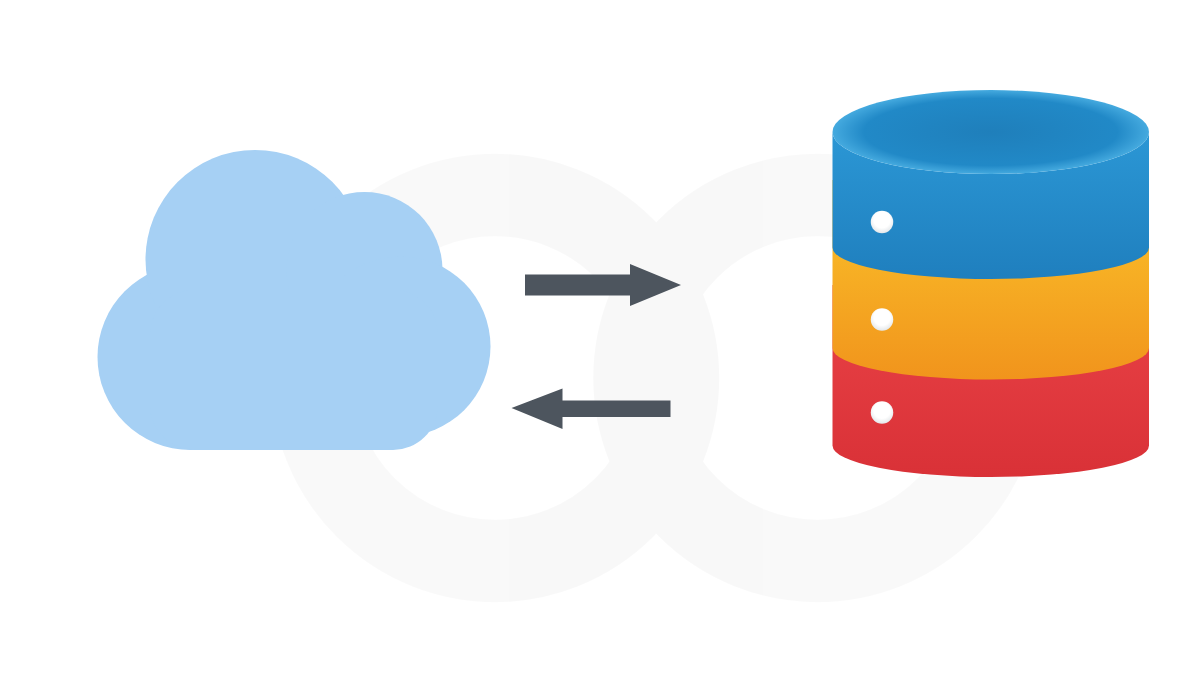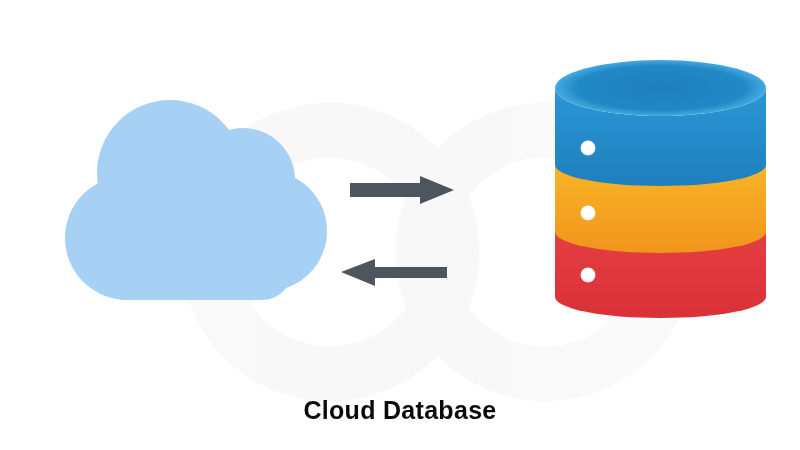--- a/index.html
+++ b/index.html
@@ -75,15 +75,14 @@
       <path fill="url(#gradRed)" d="M 0,130 H 211 V 237 A 105.5 21 0 0 1 0 237 Z"></path>
       <path fill="url(#gradYellow)" d="M 0,60 H 211 V 172 A 105.5 21 0 0 1 0 172 Z"></path>
       <path fill="url(#gradBlue)" d="M 0,28 A 105.5 28 0 0 0 211 28 V 105 A 105.5 21 0 0 1 0 105 Z"></path>
       <ellipse fill="url(#gradTop)" cx="105.5" cy="28" rx="105.5" ry="28"></ellipse>
       <circle fill="url(#gradDot)" cx="33" cy="88" r="7.5"></circle>
       <circle fill="url(#gradDot)" cx="33" cy="153" r="7.5"></circle>
       <circle fill="url(#gradDot)" cx="33" cy="215" r="7.5"></circle>
     </g>
   </svg>
 
-  <div class="diagram-title">Cloud Database</div>
 
 </div>
 
 </body></html>

